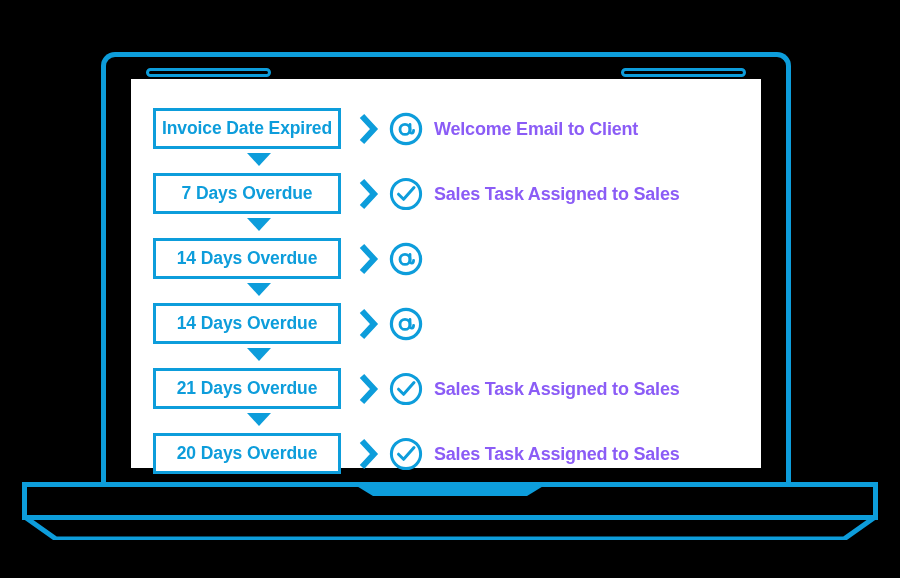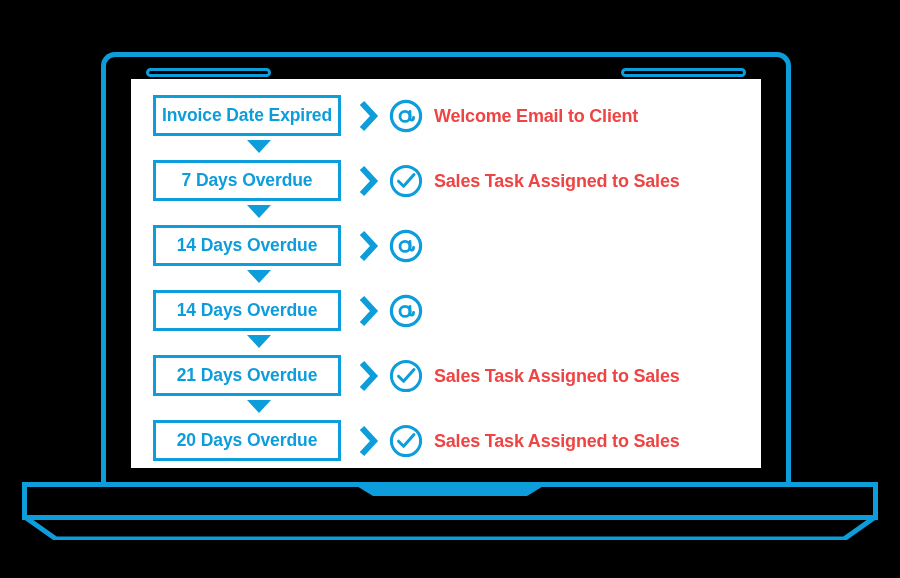--- a/index.html
+++ b/index.html
@@ -81,21 +81,21 @@
     transform: translateX(-50%);
     top: 483px;
     width: 190px;
     height: 12px;
   }
 
   
   .flow {
     position: absolute;
     left: 0;
-    top: 1px;
+    top: 14px;
     width: 630px;
     height: 389px;
     padding-left: 28px;
   }
   .row {
     position: absolute;
     left: 0;
     width: 630px;
     height: 45px;
     display: flex;
@@ -137,21 +137,21 @@
     transform: translateY(-50%);
     width: 34px;
     height: 34px;
   }
 
   .act-label {
     position: absolute;
     left: 303px;
     top: 50%;
     transform: translateY(-50%);
-    color: #ef4444;
+    color: #8b5cf6;
     font-size: 18px;
     font-weight: bold;
     letter-spacing: -0.2px;
     white-space: nowrap;
   }
 
   
   .down-arrow {
     position: absolute;
     left: 116px;

